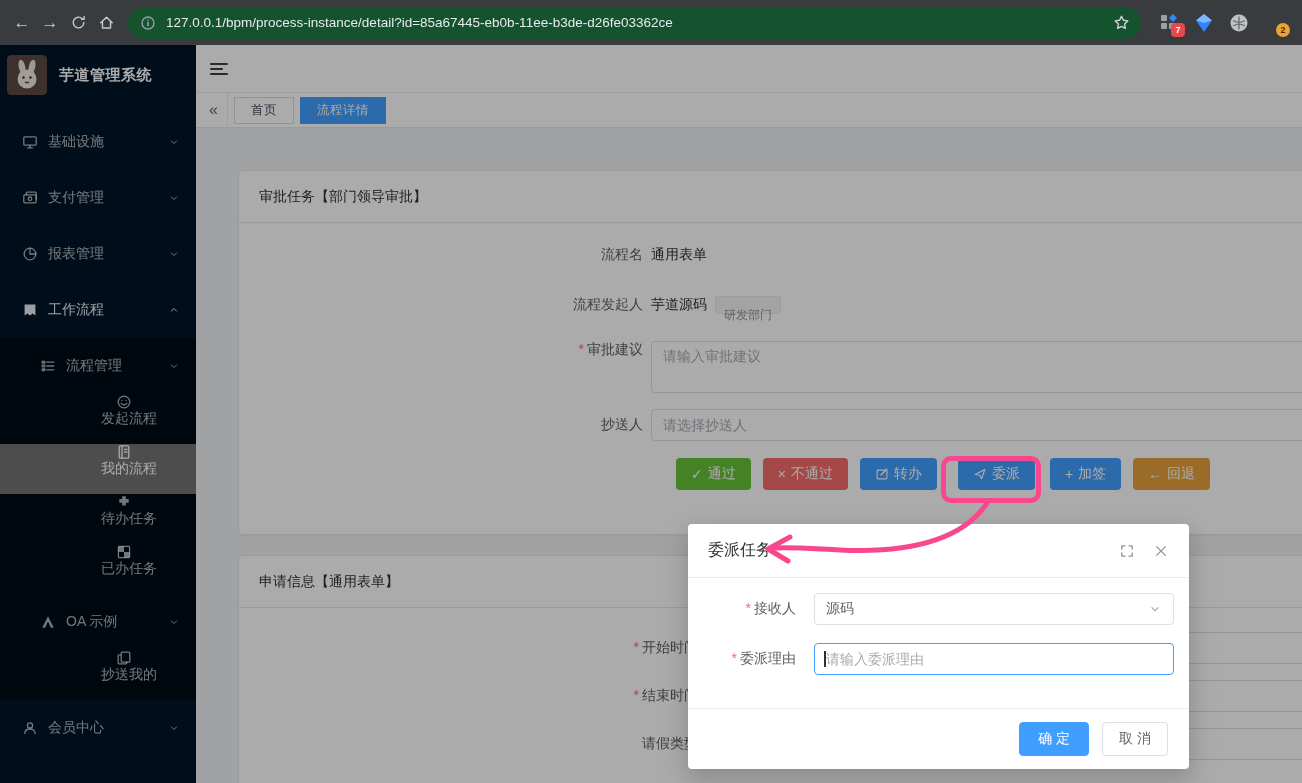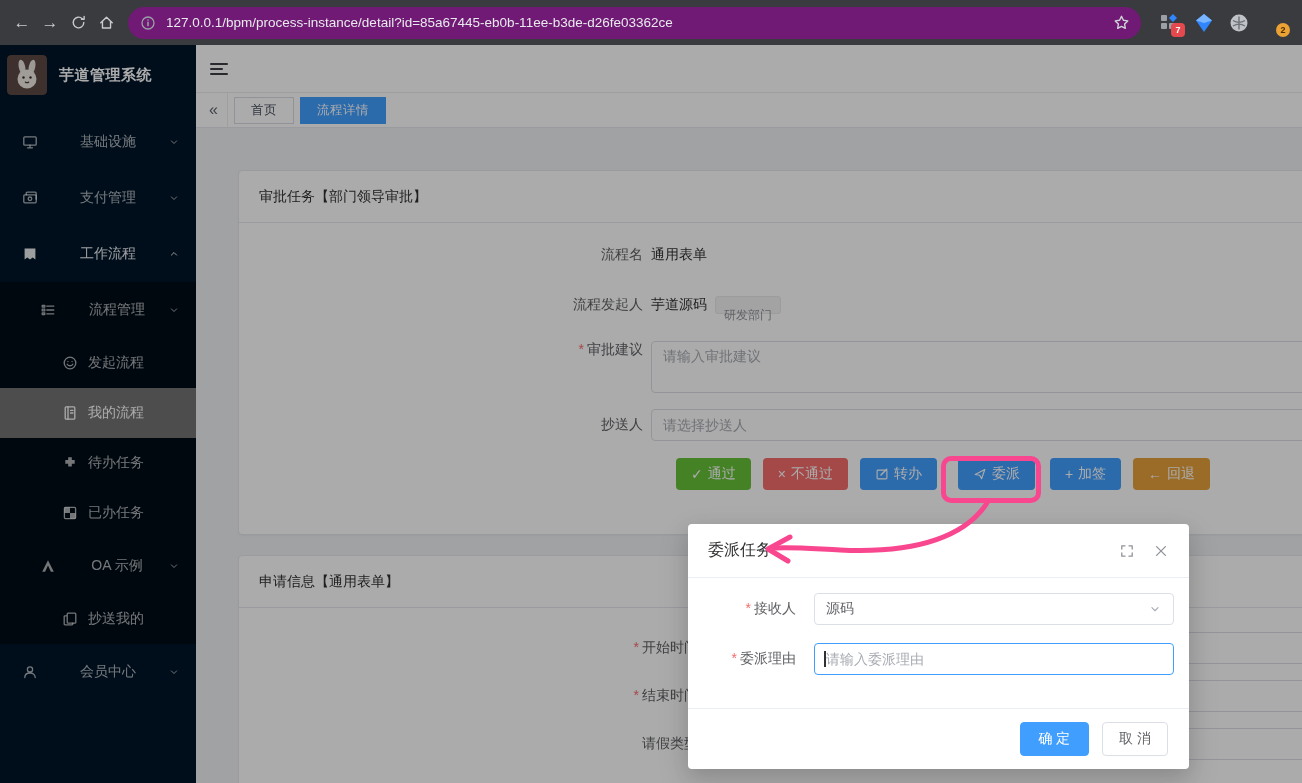--- a/index.html
+++ b/index.html
@@ -6,21 +6,21 @@
   *{box-sizing:border-box;}
   .screen{position:relative;width:1302px;height:783px;overflow:hidden;
     font-family:"Liberation Sans","DejaVu Sans",sans-serif;background:#f0f2f5;}
 
   
   .browser{position:absolute;top:0;left:0;right:0;height:45px;background:#3a3b3e;
     display:flex;align-items:center;padding:0 8px;z-index:10;}
   .b-icon{width:28px;height:28px;display:flex;align-items:center;justify-content:center;
     color:#c9cbce;font-size:17px;flex:none;border-radius:50%;}
   .b-icon svg{width:17px;height:17px;}
-  .urlbar{flex:1;height:32px;background:#701a75;border-radius:16px;display:flex;
+  .urlbar{flex:1;height:32px;background:#14532d;border-radius:16px;display:flex;
     align-items:center;padding:0 6px 0 12px;margin:0 8px;min-width:0;color:#9aa0a6;}
   .urlbar .info-ic{width:16px;height:16px;flex:none;}
   .urlbar .info-ic svg{width:16px;height:16px;}
   .url-text{color:#e8eaed;font-size:13.5px;margin-left:10px;flex:1;white-space:nowrap;
     overflow:hidden;}
   .star-ic{width:28px;height:28px;display:flex;align-items:center;justify-content:center;
     color:#d2d4d7;flex:none;}
   .star-ic svg{width:17px;height:17px;}
   .ext-area{display:flex;align-items:center;gap:15px;padding:0 10px;}
   .ext{position:relative;width:20px;height:20px;flex:none;}
@@ -35,25 +35,25 @@
 
   
   .app{position:absolute;top:45px;left:0;right:0;bottom:0;}
   .sidebar{position:absolute;top:0;left:0;bottom:0;width:196px;background:#001529;overflow:hidden;}
   .logo-row{height:60px;display:flex;align-items:center;padding-left:7px;}
   .logo-avatar{width:40px;height:40px;border-radius:4px;overflow:hidden;flex:none;}
   .logo-avatar svg{display:block;}
   .logo-title{margin-left:12px;color:#fff;font-size:15px;font-weight:700;letter-spacing:.5px;}
   .nav{position:absolute;top:69px;left:0;right:0;bottom:0;overflow:hidden;}
   .nav-item{display:flex;align-items:center;color:rgba(255,255,255,.68);font-size:14px;cursor:pointer;}
-  .nav-item.lvl1,.nav-item.lvl2{height:56px;text-align:center;}
+  .nav-item.lvl1,.nav-item.lvl2{height:56px;}
   .nav-item.lvl3{height:50px;}
   .lvl1{padding-left:22px;}
   .lvl2{padding-left:40px;background:#000c17;}
-  .lvl3{padding-left:62px;background:#000c17;}
+  .lvl3{padding-left:62px;background:#000c17;flex-direction:column;}
   .nav-item.expanded{color:rgba(255,255,255,.92);}
   .nav-item.active{background:#737373;color:#fff;}
   .nav-ic{width:16px;height:16px;margin-right:10px;flex:none;}
   .nav-ic svg{width:16px;height:16px;display:block;}
   .nav-lb{flex:1;white-space:nowrap;}
   .nav-ch{width:12px;height:12px;margin-right:16px;flex:none;}
   .nav-ch svg{width:12px;height:12px;display:block;}
 
   .main{position:absolute;left:196px;top:0;right:0;bottom:0;background:#f0f2f5;}
   .navbar{height:48px;background:#fff;display:flex;align-items:center;padding-left:14px;
@@ -134,21 +134,21 @@
   .m-select .sel-val{flex:1;}
   .m-select .sel-ch{width:14px;height:14px;color:#a8abb2;}
   .m-select .sel-ch svg{width:14px;height:14px;display:block;}
   .m-input-wrap{position:relative;width:360px;margin-left:6px;}
   .m-input{width:100%;height:32px;border:1px solid #409eff;border-radius:4px;padding:0 11px;
     font-size:14px;color:#303133;outline:none;font-family:inherit;}
   .caret{position:absolute;left:10px;top:8px;width:1.5px;height:16px;background:#303133;}
   .m-f{position:absolute;left:0;right:0;bottom:0;height:61px;border-top:1px solid #ebeef5;
     display:flex;align-items:center;justify-content:flex-end;padding-right:21px;gap:13px;}
   .btn-primary{background:#409eff;color:#fff;border:1px solid #409eff;height:34px;
-    padding:0 18px;border-radius:4px;font-size:14px;cursor:pointer;font-family:Liberation Serif, serif;}
+    padding:0 18px;border-radius:4px;font-size:14px;cursor:pointer;font-family:Liberation Sans, sans-serif;}
   .btn-plain{background:#fff;color:#606266;border:1px solid #dcdfe6;height:34px;
     padding:0 16px;border-radius:4px;font-size:14px;cursor:pointer;font-family:inherit;}
 </style>
 </head>
 <body>
 
 <div class="screen">
 
   <div class="browser">
     <div class="b-icon">←</div>
@@ -238,20 +238,34 @@
           </div>
           <div class="nav-item lvl1">
             <span class="nav-ic">
               <svg viewBox="0 0 16 16" fill="none" stroke="currentColor" stroke-width="1.3" stroke-linecap="round" stroke-linejoin="round">
                 <rect x="1.8" y="4.8" width="12.4" height="8" rx="1"></rect>
                 <path d="M4.2 4.8V3.2a1 1 0 0 1 1-1h8a1 1 0 0 1 1 1v6"></path>
                 <circle cx="8" cy="8.8" r="1.8"></circle>
               </svg>
             </span>
             <span class="nav-lb">支付管理</span>
+            <span class="nav-ch">
+              <svg viewBox="0 0 16 16" fill="none" stroke="currentColor" stroke-width="1.3" stroke-linecap="round" stroke-linejoin="round">
+                <polyline points="4.5,6.5 8,10 11.5,6.5"></polyline>
+              </svg>
+            </span>
+          </div>
+          <div class="nav-item lvl1">
+            <span class="nav-ic">
+              <svg viewBox="0 0 16 16" fill="none" stroke="currentColor" stroke-width="1.3" stroke-linecap="round" stroke-linejoin="round">
+                <circle cx="8" cy="8" r="5.8"></circle>
+                <path d="M8 2.2V8h5.8"></path>
+              </svg>
+            </span>
+            <span class="nav-lb">报表管理</span>
             <span class="nav-ch">
               <svg viewBox="0 0 16 16" fill="none" stroke="currentColor" stroke-width="1.3" stroke-linecap="round" stroke-linejoin="round">
                 <polyline points="4.5,6.5 8,10 11.5,6.5"></polyline>
               </svg>
             </span>
           </div>
           <div class="nav-item lvl1 expanded">
             <span class="nav-ic">
               <svg viewBox="0 0 16 16">
                 <path d="M2.6 2.4v11.2l2.7-2.1 2.7 2.1 2.7-2.1 2.7 2.1V2.4z" fill="currentColor"></path>

